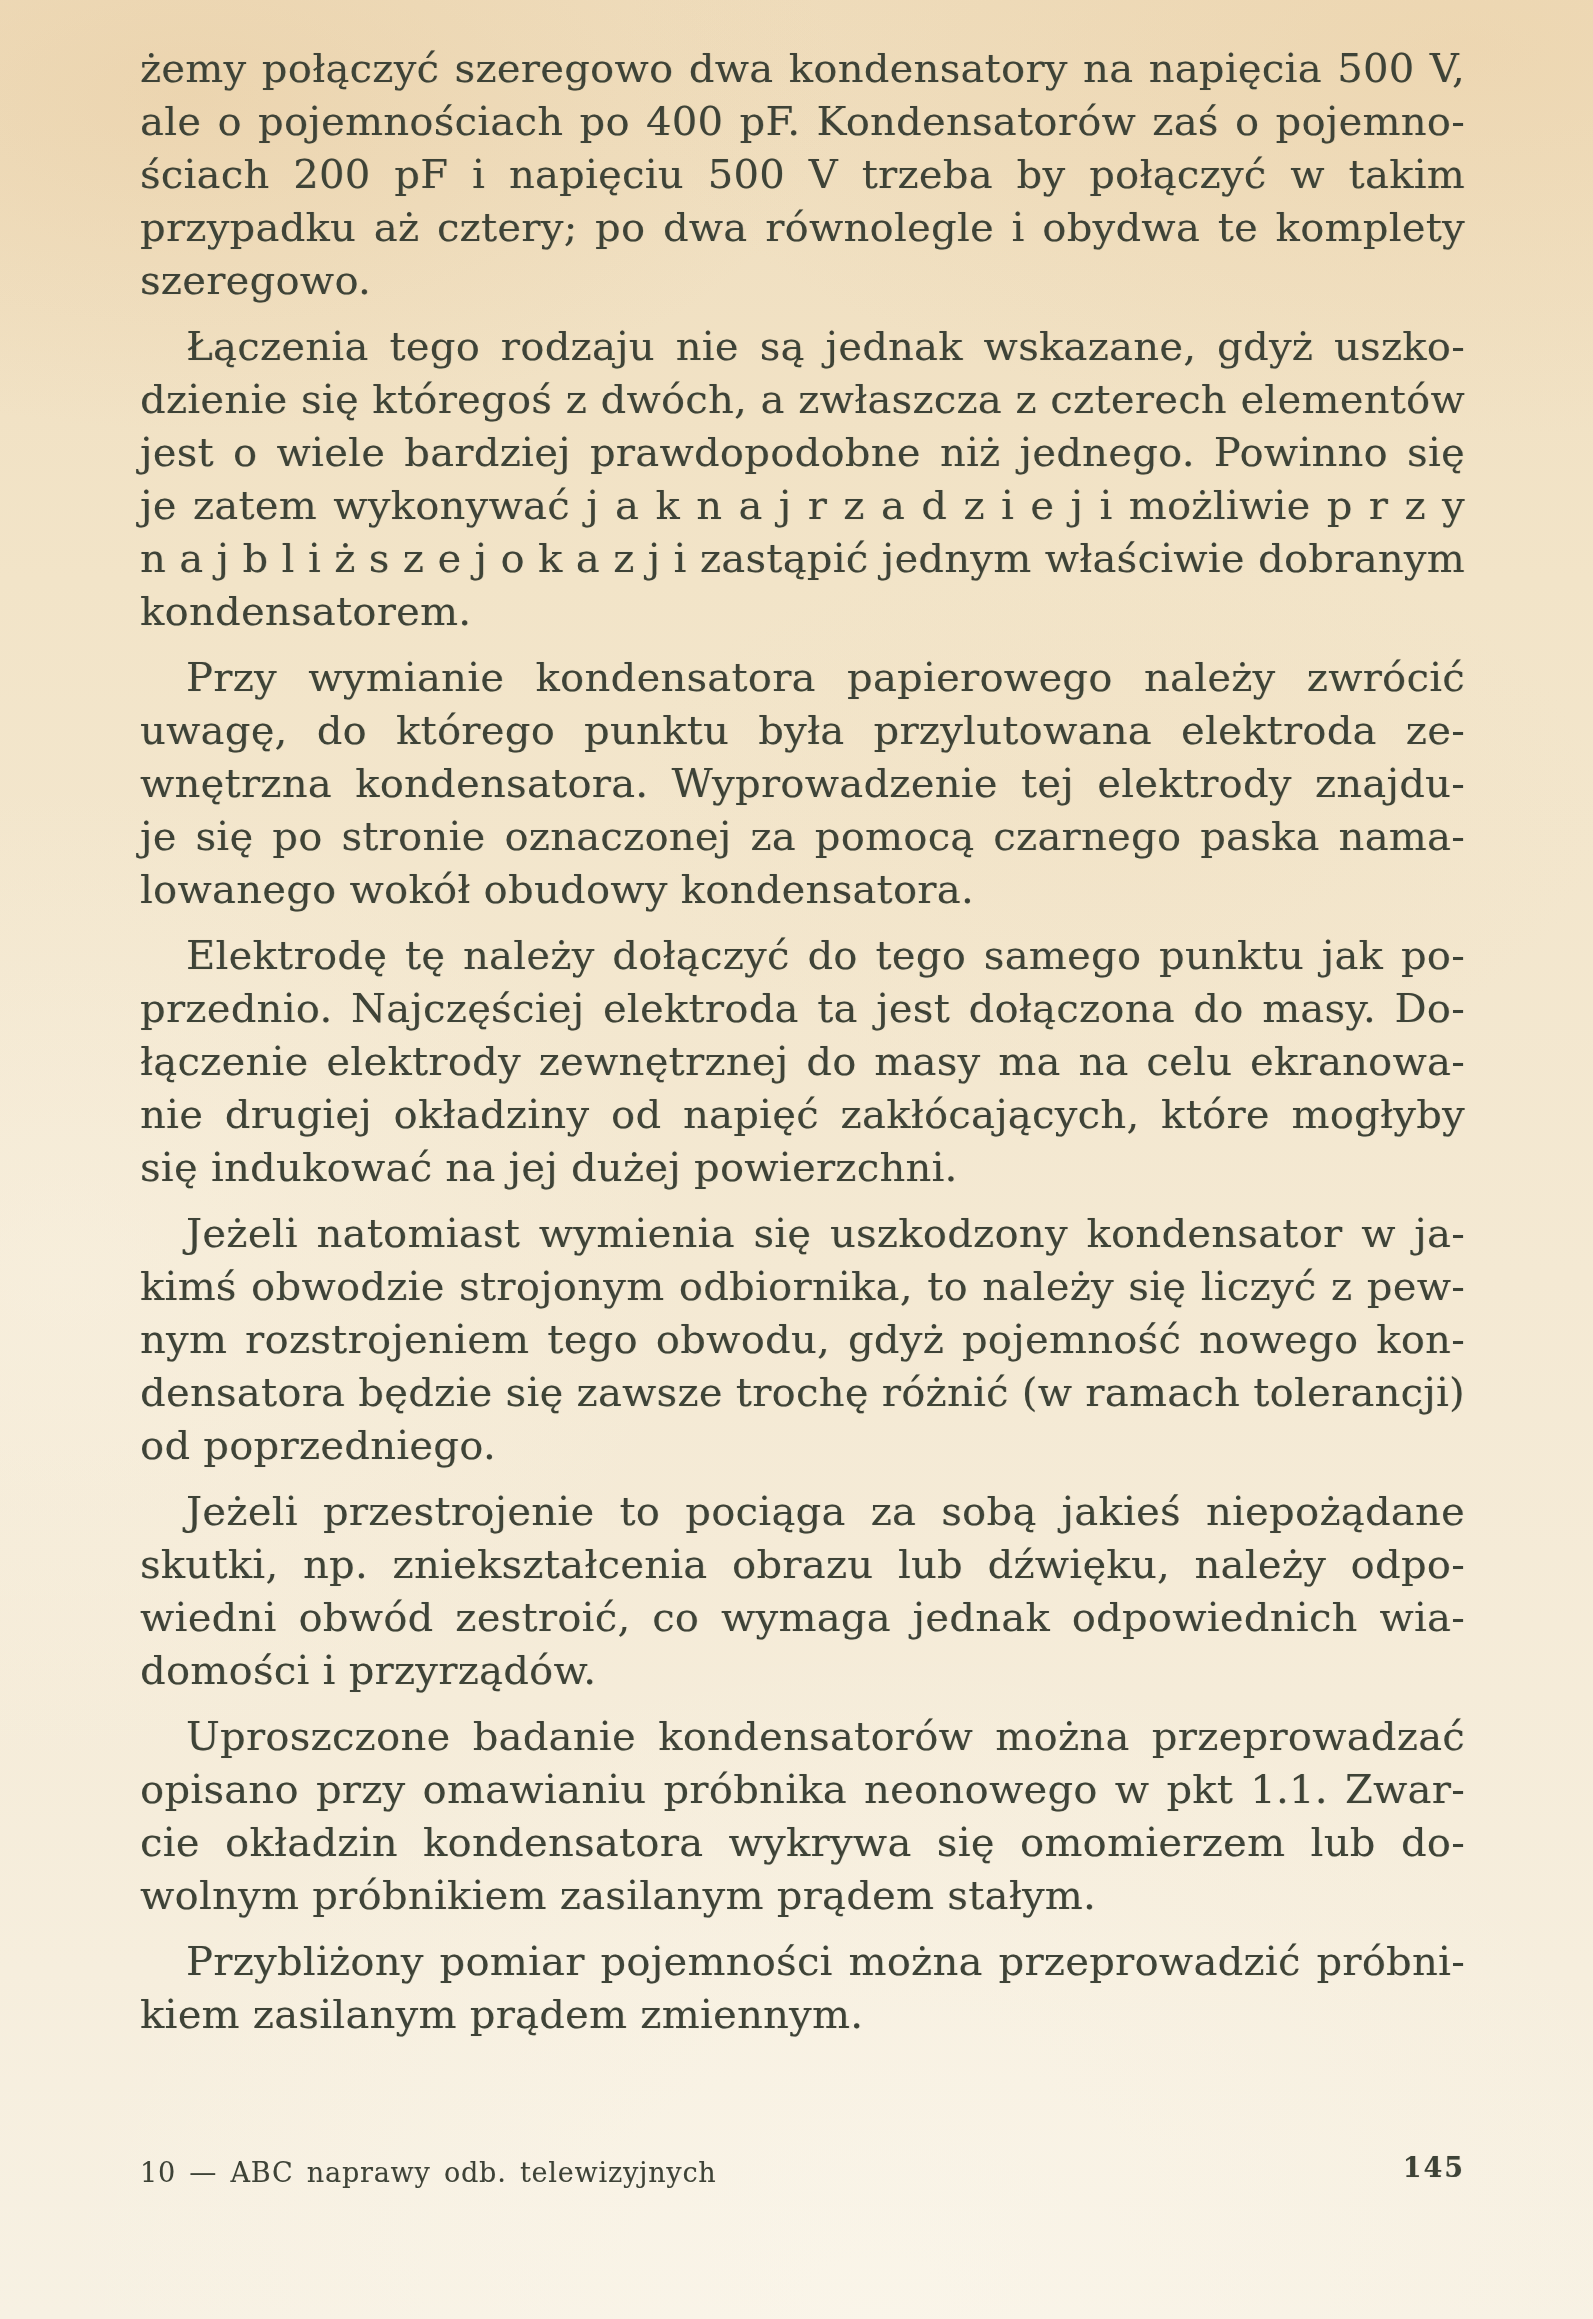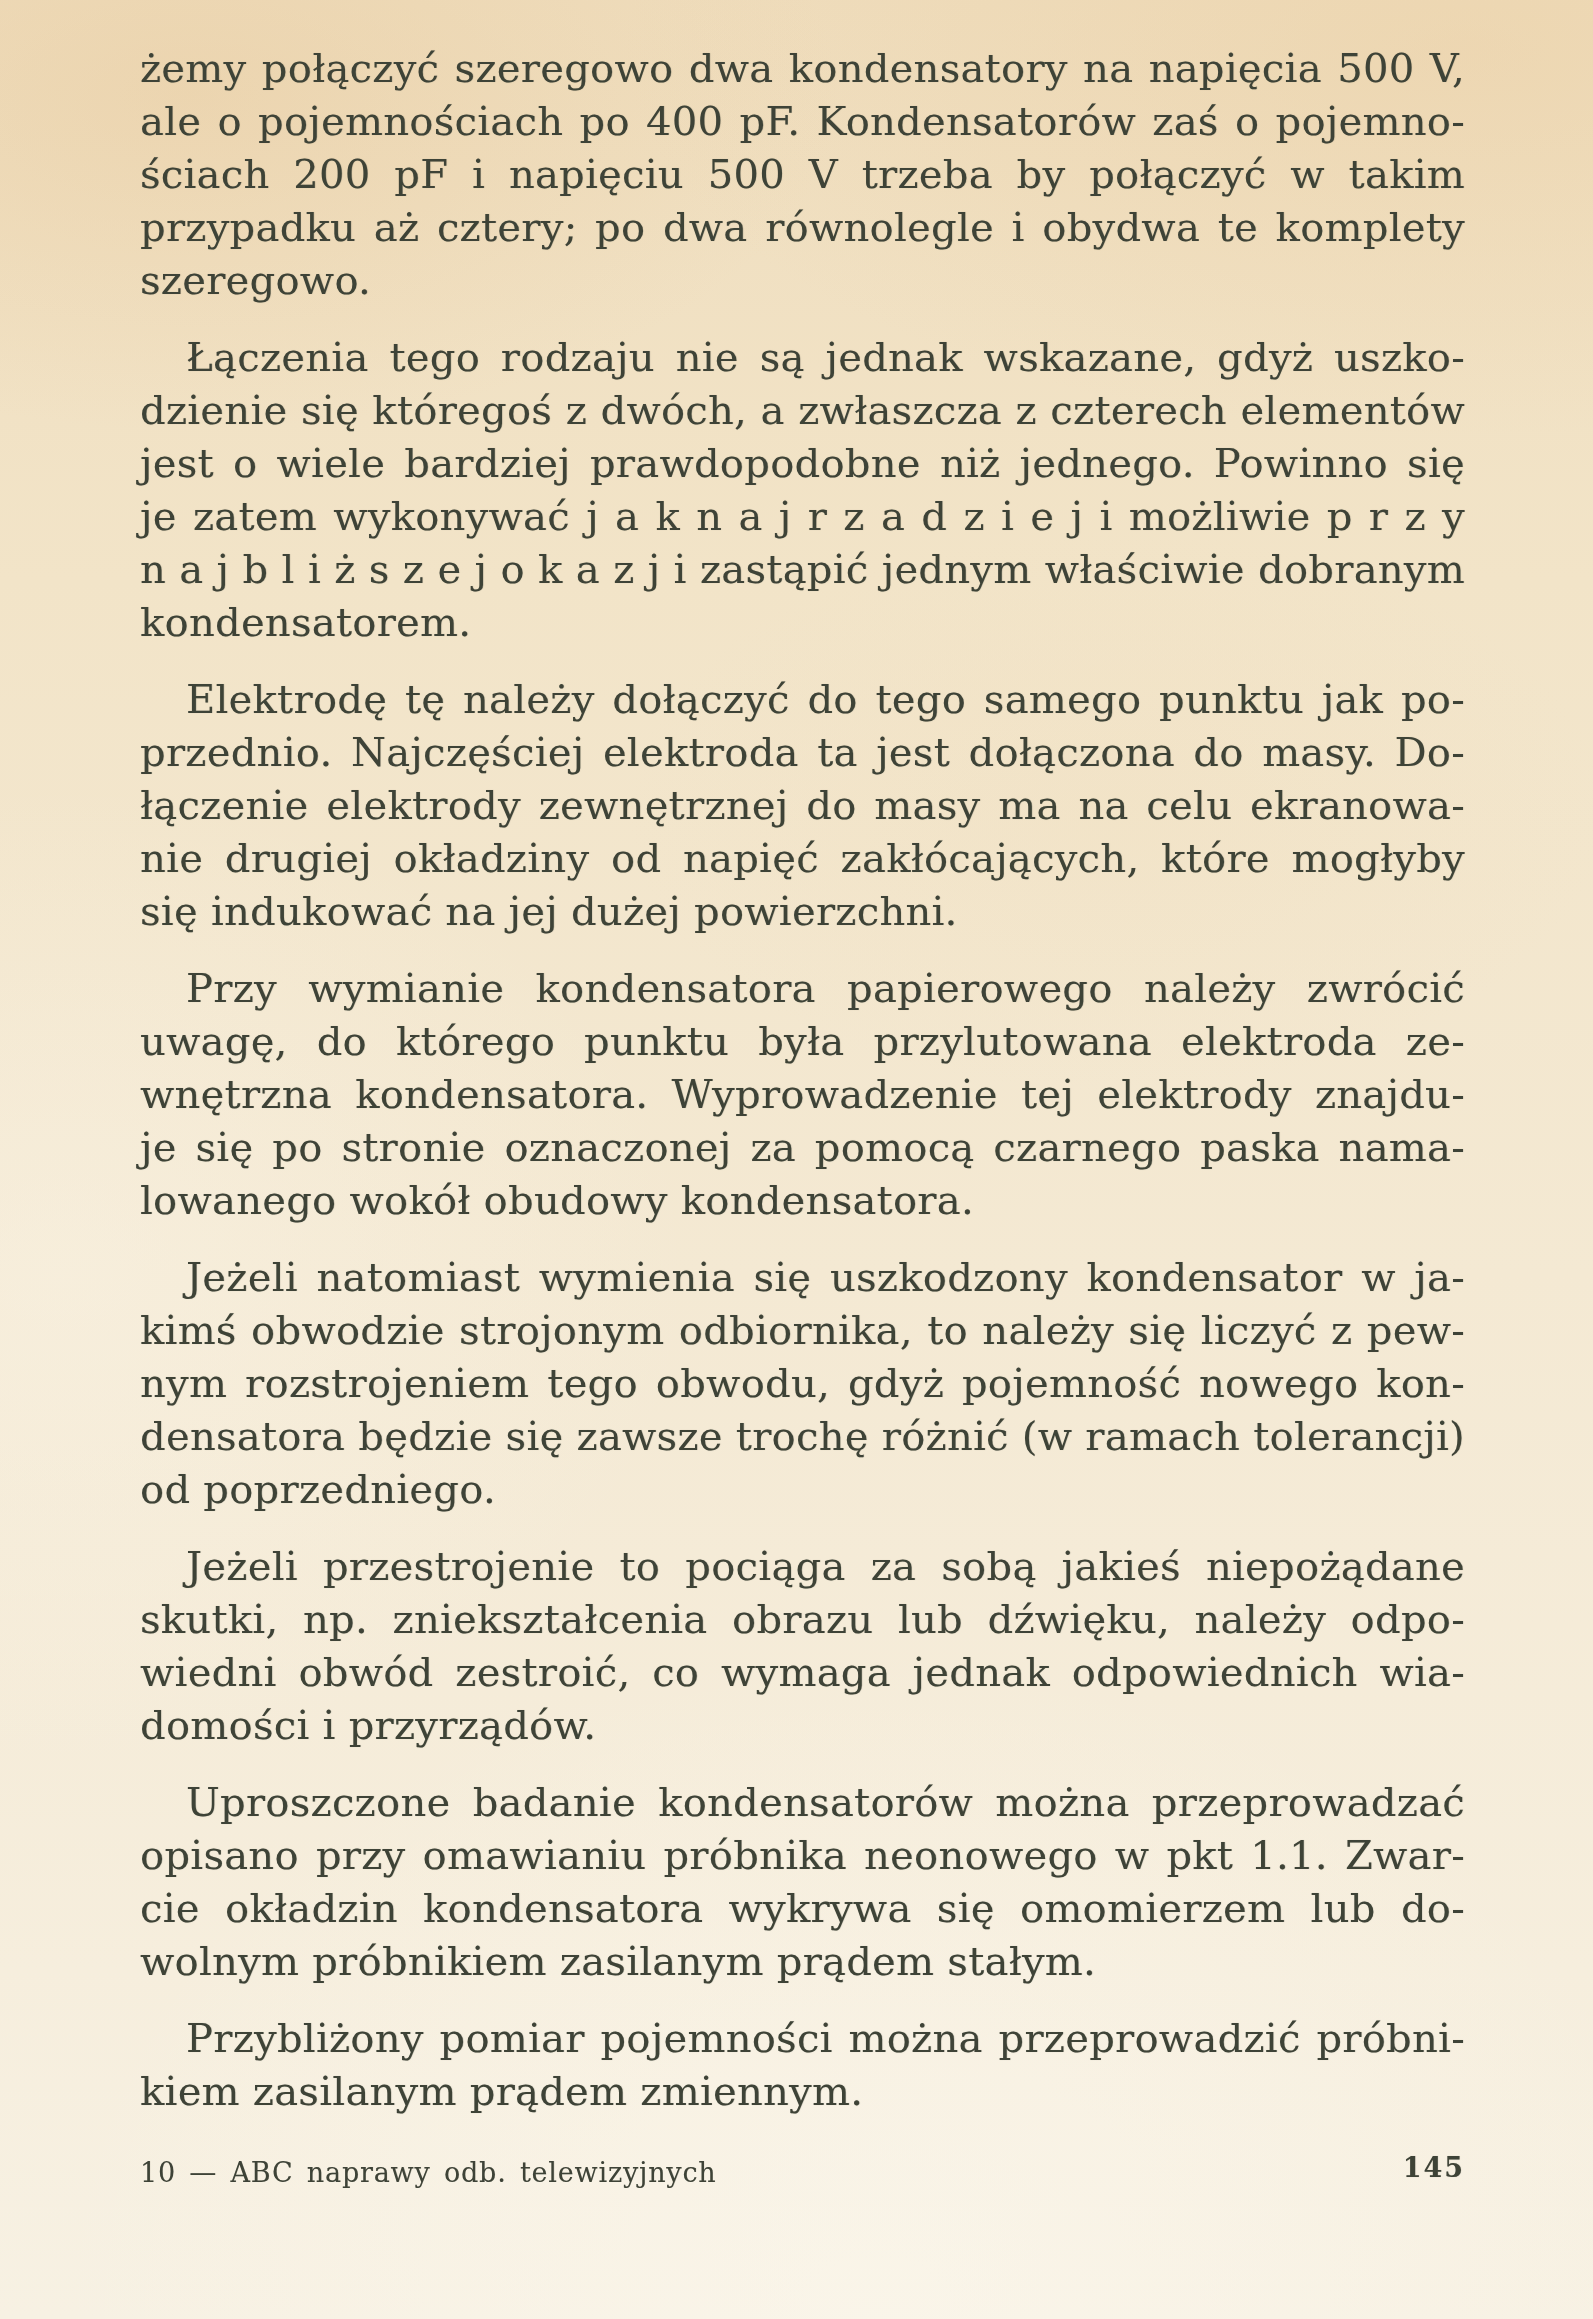--- a/index.html
+++ b/index.html
@@ -24,21 +24,21 @@
                       #f4e9d3 55%, #f6eedd 85%, var(--paper-bottom, #f7f1e3) 100%);
     font-family: "DejaVu Serif", "Liberation Serif", serif;
     color: var(--ink, #3e4337);
   }
   .body-text {
     position: absolute;
     left: 140px;
     top: 42px;
     width: 1325px;
   }
-  .para + .para { margin-top: 24px; }
+  .para + .para { margin-top: 13px; }
   .line {
     font-size: 40px;
     line-height: 53px;
     white-space: normal;
     text-align: justify;
     text-align-last: justify;
     letter-spacing: 0.3px;
     text-shadow: 0.4px 0.4px 0.7px rgba(62, 67, 55, 0.35);
   }
   .line.last {
@@ -84,32 +84,32 @@
       </div>
       <div class="para indent">
         <div class="line">Łączenia tego rodzaju nie są jednak wskazane, gdyż uszko-</div>
         <div class="line">dzienie się któregoś z dwóch, a zwłaszcza z czterech elementów</div>
         <div class="line">jest o wiele bardziej prawdopodobne niż jednego. Powinno się</div>
         <div class="line">je zatem wykonywać j a k  n a j r z a d z i e j  i możliwie p r z y</div>
         <div class="line">n a j b l i ż s z e j  o k a z j i  zastąpić jednym właściwie dobranym</div>
         <div class="line last">kondensatorem.</div>
       </div>
       <div class="para indent">
+        <div class="line">Przy wymianie kondensatora papierowego należy zwrócić</div>
+        <div class="line">uwagę, do którego punktu była przylutowana elektroda ze-</div>
+        <div class="line">wnętrzna kondensatora. Wyprowadzenie tej elektrody znajdu-</div>
+        <div class="line">je się po stronie oznaczonej za pomocą czarnego paska nama-</div>
+        <div class="line last">lowanego wokół obudowy kondensatora.</div>
+      </div>
+      <div class="para indent">
         <div class="line">Elektrodę tę należy dołączyć do tego samego punktu jak po-</div>
         <div class="line">przednio. Najczęściej elektroda ta jest dołączona do masy. Do-</div>
         <div class="line">łączenie elektrody zewnętrznej do masy ma na celu ekranowa-</div>
         <div class="line">nie drugiej okładziny od napięć zakłócających, które mogłyby</div>
         <div class="line last">się indukować na jej dużej powierzchni.</div>
-      </div>
-      <div class="para indent">
-        <div class="line">Przy wymianie kondensatora papierowego należy zwrócić</div>
-        <div class="line">uwagę, do którego punktu była przylutowana elektroda ze-</div>
-        <div class="line">wnętrzna kondensatora. Wyprowadzenie tej elektrody znajdu-</div>
-        <div class="line">je się po stronie oznaczonej za pomocą czarnego paska nama-</div>
-        <div class="line last">lowanego wokół obudowy kondensatora.</div>
       </div>
       <div class="para indent">
         <div class="line">Jeżeli natomiast wymienia się uszkodzony kondensator w ja-</div>
         <div class="line">kimś obwodzie strojonym odbiornika, to należy się liczyć z pew-</div>
         <div class="line">nym rozstrojeniem tego obwodu, gdyż pojemność nowego kon-</div>
         <div class="line">densatora będzie się zawsze trochę różnić (w ramach tolerancji)</div>
         <div class="line last">od poprzedniego.</div>
       </div>
       <div class="para indent">
         <div class="line">Jeżeli przestrojenie to pociąga za sobą jakieś niepożądane</div>

